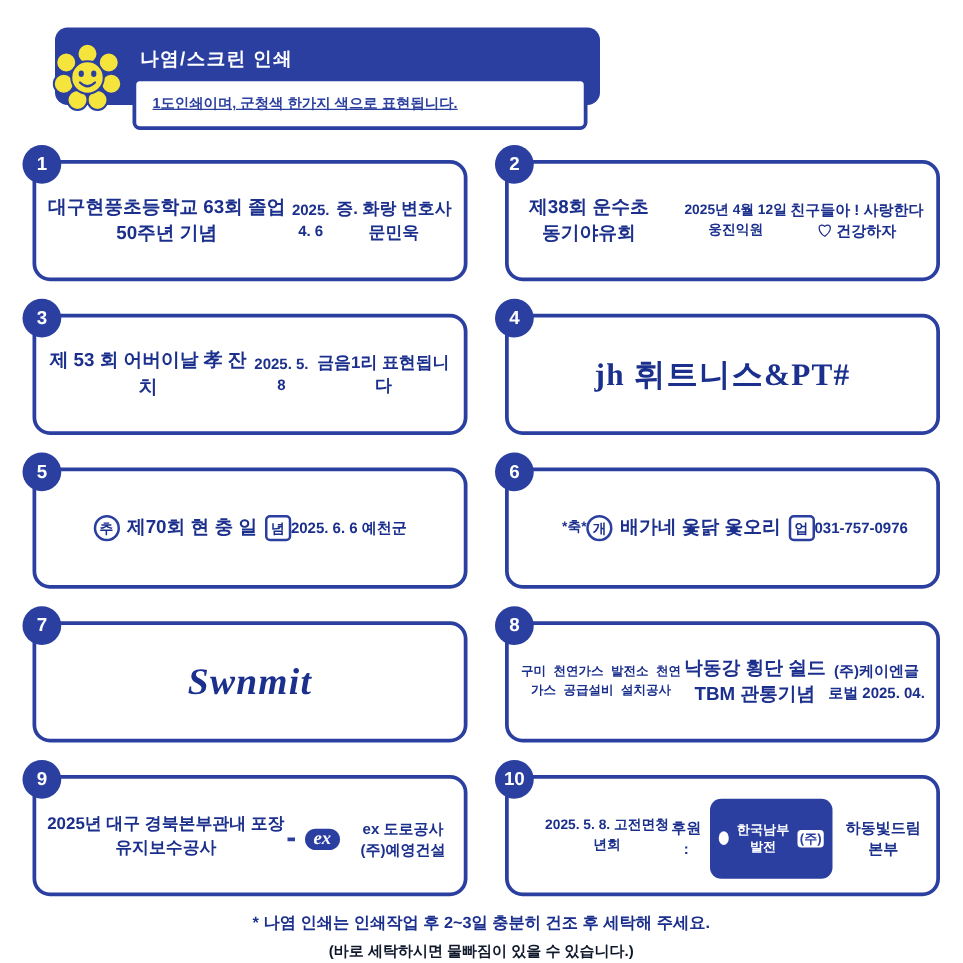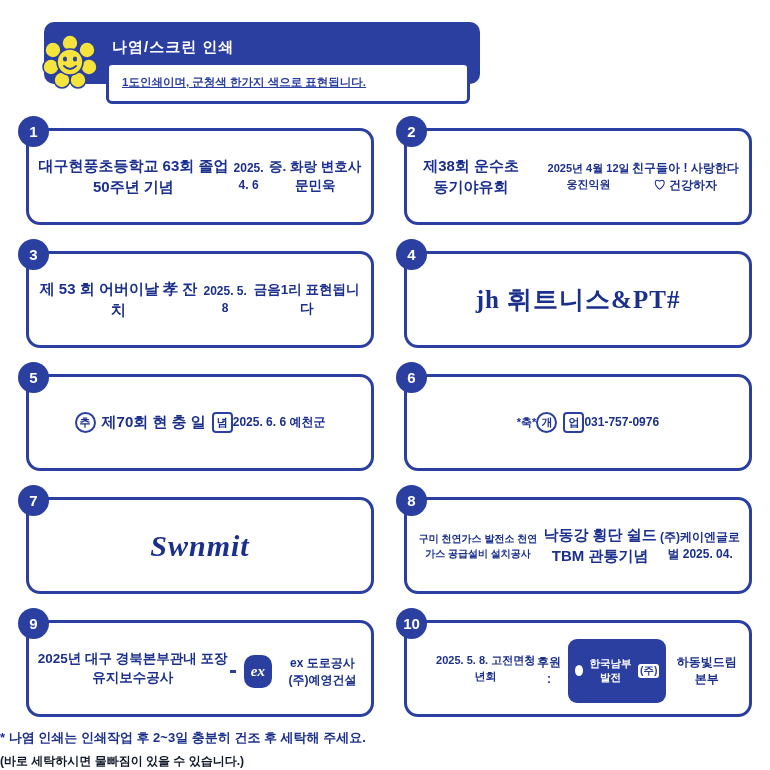--- a/index.html
+++ b/index.html
@@ -123,21 +123,21 @@
     display: flex;
     align-items: center;
     justify-content: center;
     z-index: 4;
   }
 
   .l1 { font-size: 15px; font-weight: bold; line-height: 1.35; }
   .l2 { font-size: 12px; font-weight: bold; line-height: 1.4; }
   .l3 { font-size: 13.5px; font-weight: bold; line-height: 1.35; }
   .small { font-size: 11px; font-weight: bold; line-height: 1.45; margin-left: 20px; }
-  .tiny { font-size: 10px; font-weight: bold; line-height: 1.5; }
+  .tiny { font-size: 10px; font-weight: bold; line-height: 1.5; font-family: Liberation Mono, monospace; }
 
   
   .card4-text {
     font-family: "Liberation Serif", serif;
     font-size: 25px;
     font-weight: bold;
     letter-spacing: 1px;
   }
 
   
@@ -187,21 +187,21 @@
     align-items: center;
     justify-content: center;
     background: #2b3fa0;
     color: #ffffff;
     border-radius: 10px;
     font-family: "Liberation Serif", serif;
     font-style: italic;
     font-weight: bold;
     font-size: 15px;
     padding: 0 7px;
-    height: 33px;
+    height: 17px;
     margin-right: 4px;
   }
   .dash {
     display: inline-block;
     width: 9px;
     height: 3px;
     background: #2b3fa0;
     vertical-align: middle;
     margin: 0 2px;
   }
@@ -231,20 +231,21 @@
     border-radius: 3px;
     padding: 0 2px;
   }
 
   
   .footer {
     position: absolute;
     left: 0;
     right: 0;
     bottom: 16px;
+    text-align: center;
   }
   .footer-1 {
     font-size: 13px;
     font-weight: bold;
     color: #1b2f8c;
     margin-bottom: 6px;
   }
   .footer-2 {
     font-size: 12px;
     font-weight: bold;
@@ -327,20 +328,21 @@
         <div class="l2">2025. 6. 6   예천군</div>
       </div>
     </div>
 
     <div class="cell">
       <div class="badge">6</div>
       <div class="card">
         <div class="small">*축*</div>
         <div class="row-inline">
           <span class="stamp">개</span>
+          <span class="l1">배가네 옻닭 옻오리</span>
           <span class="stamp-sq">업</span>
         </div>
         <div class="l2">031-757-0976</div>
       </div>
     </div>
 
     <div class="cell">
       <div class="badge">7</div>
       <div class="card">
         <div class="logo7">Swnmit</div>

